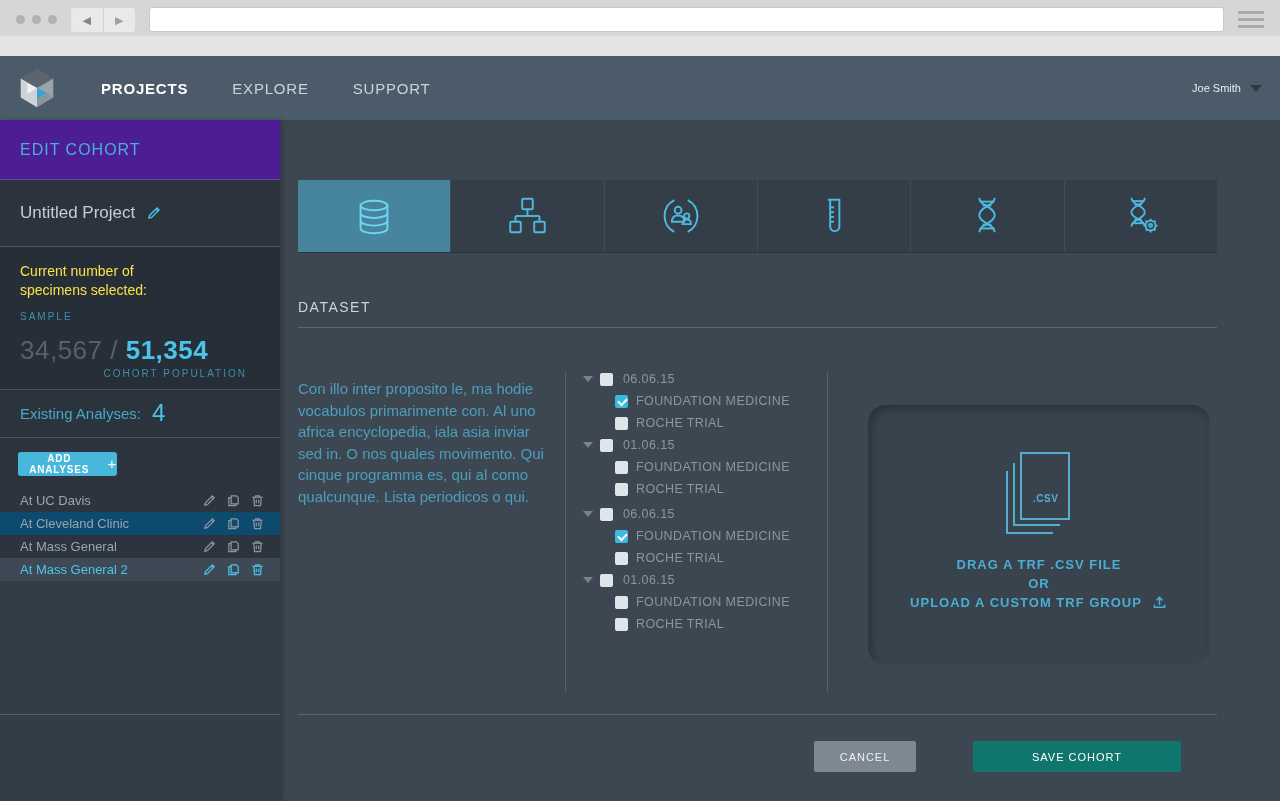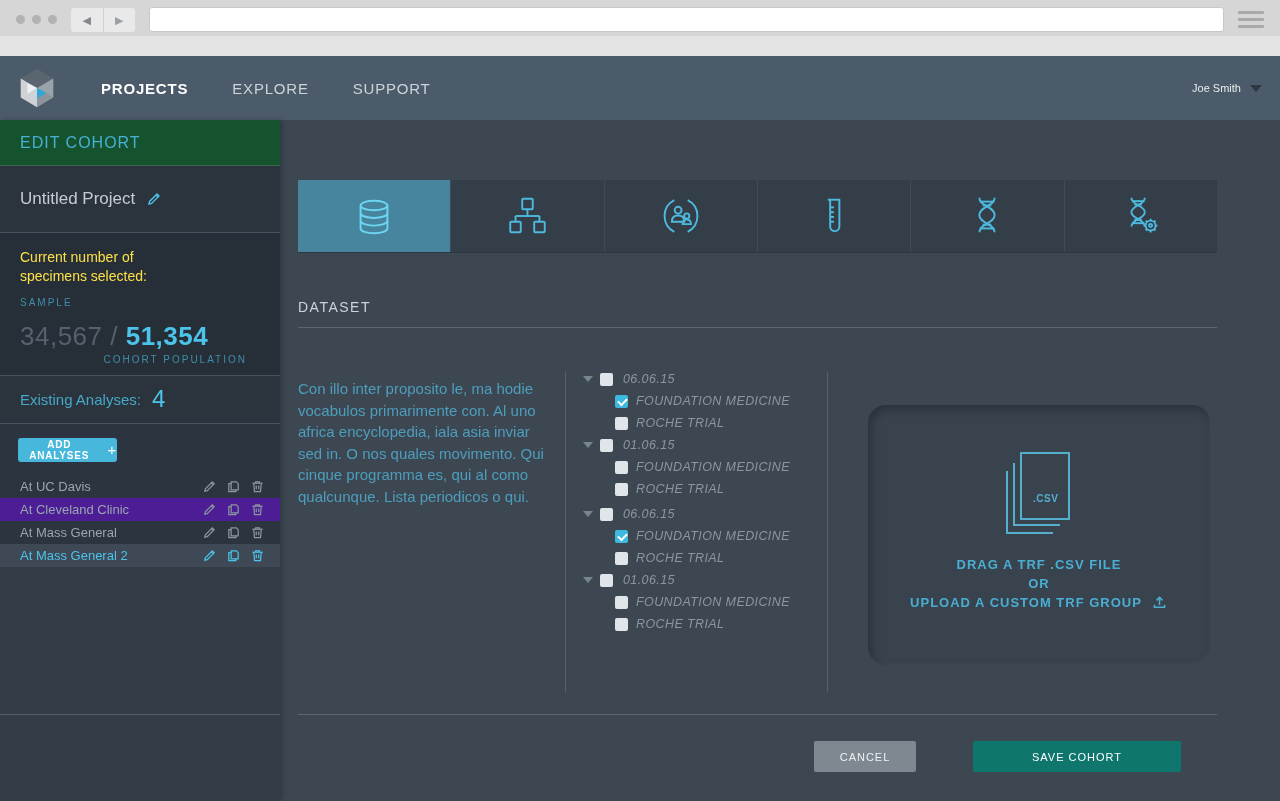--- a/index.html
+++ b/index.html
@@ -45,21 +45,21 @@
   .user-name { color:#e9edf0; font-size:11px; }
   .caret-down { width:0; height:0; border-left:6px solid transparent; border-right:6px solid transparent; border-top:7px solid #2e3842; }
 
   
   .sidebar {
     position:absolute; top:120px; left:0; bottom:0; width:280px;
     background:#333d47; display:flex; flex-direction:column;
     box-shadow:2px 0 5px rgba(0,0,0,.22); z-index:2;
   }
   .sb-sec { border-bottom:1px solid rgba(125,138,152,.38); padding-left:20px; flex:none; }
-  .sb-title { height:46px; background:#14532d; display:flex; align-items:center;
+  .sb-title { height:60px; background:#4c1d95; display:flex; align-items:center;
     color:#48b0d4; font-size:16px; letter-spacing:1px; }
   .sb-project { height:67px; background:#2b333d; display:flex; align-items:center; gap:11px;
     color:#c6ccd2; font-size:17px; }
   .sb-project svg { width:16px; height:16px; }
   .sb-specimens { height:143px; background:#262f38; padding-top:15px; padding-right:20px; }
   .spec-label { color:#fde047; font-size:14px; line-height:19px; width:180px; }
   .sample-label { margin-top:11px; color:#3f8ea8; font-size:10px; letter-spacing:2px; }
   .spec-numbers { margin-top:13px; font-size:26px; letter-spacing:.5px; }
   .spec-numbers .muted { color:#57616c; }
   .spec-numbers .bright { color:#4cc3e9; font-weight:bold; }
@@ -69,21 +69,21 @@
   .existing-count { color:#4cc3e9; font-size:24px; margin-left:11px; margin-top:-2px; }
   .sb-analyses { background:#2c353f; padding-left:0; border-bottom:none; }
   .add-btn {
     margin:14px 0 13px 18px; width:99px; height:24px; background:#47b7dc; border:none; border-radius:3px;
     color:#fff; font-family:"Liberation Sans", sans-serif; font-size:10px; font-weight:bold; letter-spacing:.8px;
     display:flex; align-items:center; justify-content:center; gap:7px; cursor:pointer;
   }
   .add-btn .plus { font-size:15px; font-weight:normal; margin-top:-2px; }
   .an-row { height:23px; display:flex; align-items:center; padding:0 15px 0 20px;
     font-size:13px; color:#9aa5af; }
-  .an-row.stripe { background:#4c1d95; }
+  .an-row.stripe { background:#0c4a6e; }
   .an-row.active { background:#3f4955; color:#4cc3e9; }
   .an-icons { margin-left:auto; display:flex; gap:9px; align-items:center; }
   .an-icons svg { width:15px; height:15px; stroke:#8b96a0; }
   .an-row.active .an-icons svg { stroke:#4cc3e9; }
   .sb-fill { flex:1; background:#333d47; border-bottom:1px solid rgba(140,152,163,.38); }
   .sb-bottom { height:86px; background:#333d47; flex:none; }
 
   
   .main { position:absolute; left:280px; top:120px; right:0; bottom:0; background:#3d4752; }
   .tabs {
@@ -102,21 +102,21 @@
   .hdiv.one { top:207px; }
   .hdiv.two { top:594px; }
   .vdiv { position:absolute; width:1px; background:rgba(140,150,160,.35); top:252px; height:320px; }
   .vdiv.one { left:285px; }
   .vdiv.two { left:547px; }
 
   .para { position:absolute; left:18px; top:258px; width:252px;
     color:#4d9dbc; font-size:15px; line-height:21.5px; }
 
   
-  .tree { position:absolute; left:303px; top:248px; width:235px;font-style:italic; }
+  .tree { position:absolute; left:303px; top:248px; width:235px; }
   .tree-row { height:22px; display:flex; align-items:center; }
   .tree-row .tri { width:0; height:0; border-left:5px solid transparent; border-right:5px solid transparent;
     border-top:6px solid #78848f; margin-right:7px; flex:none; }
   .checkbox { width:13px; height:13px; border-radius:2px; background:#dfe5e9; flex:none; position:relative; }
   .checkbox.checked { background:#3cb9de; }
   .checkbox.checked:after {
     content:""; position:absolute; left:3px; top:3px; width:7px; height:4px;
     border-left:2px solid #fff; border-bottom:2px solid #fff; transform:rotate(-45deg);
   }
   .tree-row .lbl { margin-left:10px; color:#8b96a1; font-size:12.5px; letter-spacing:.4px; }

